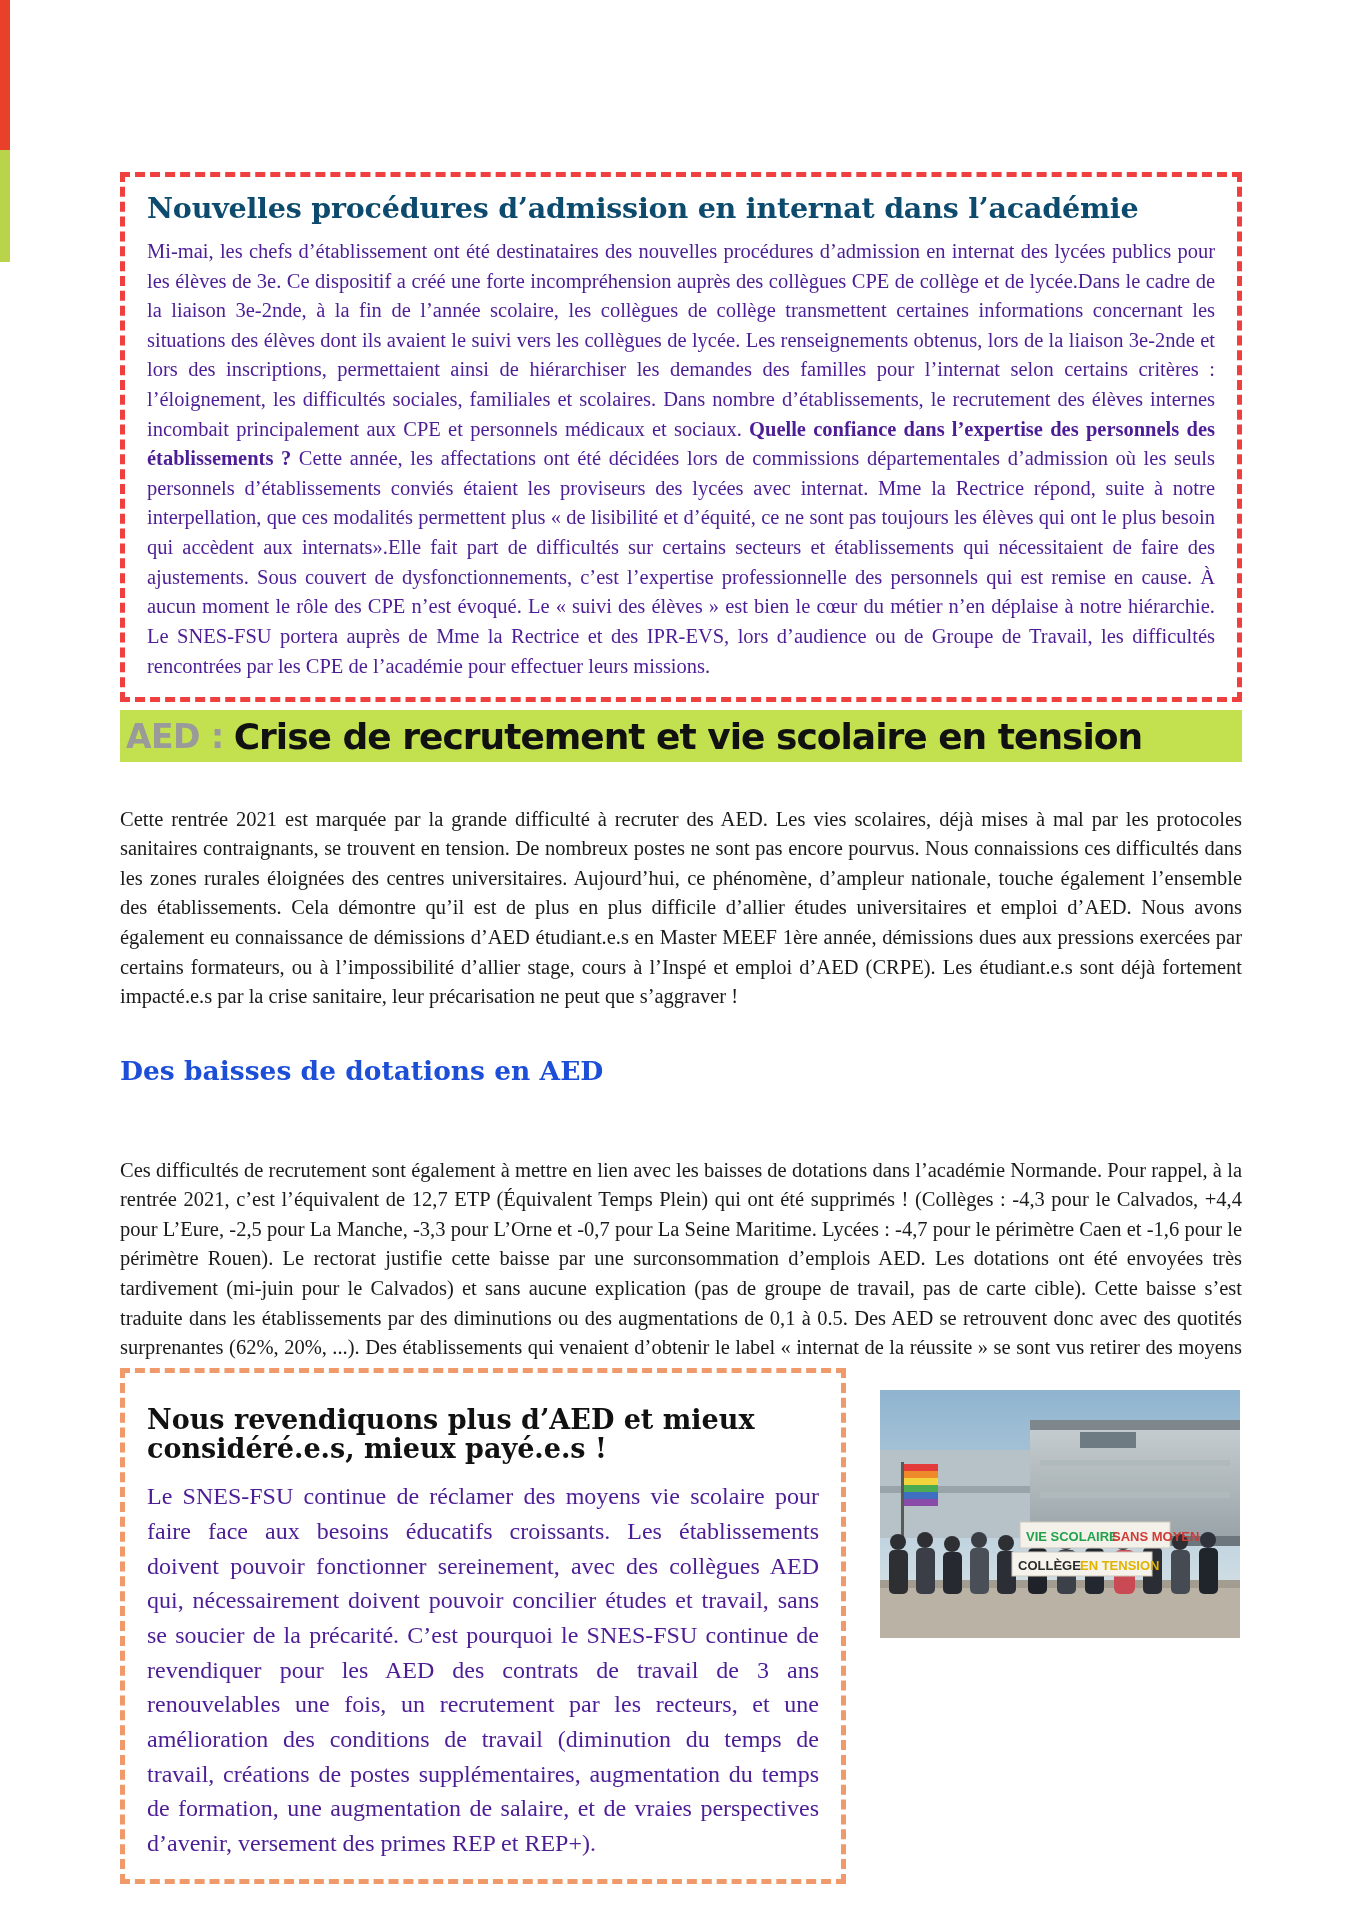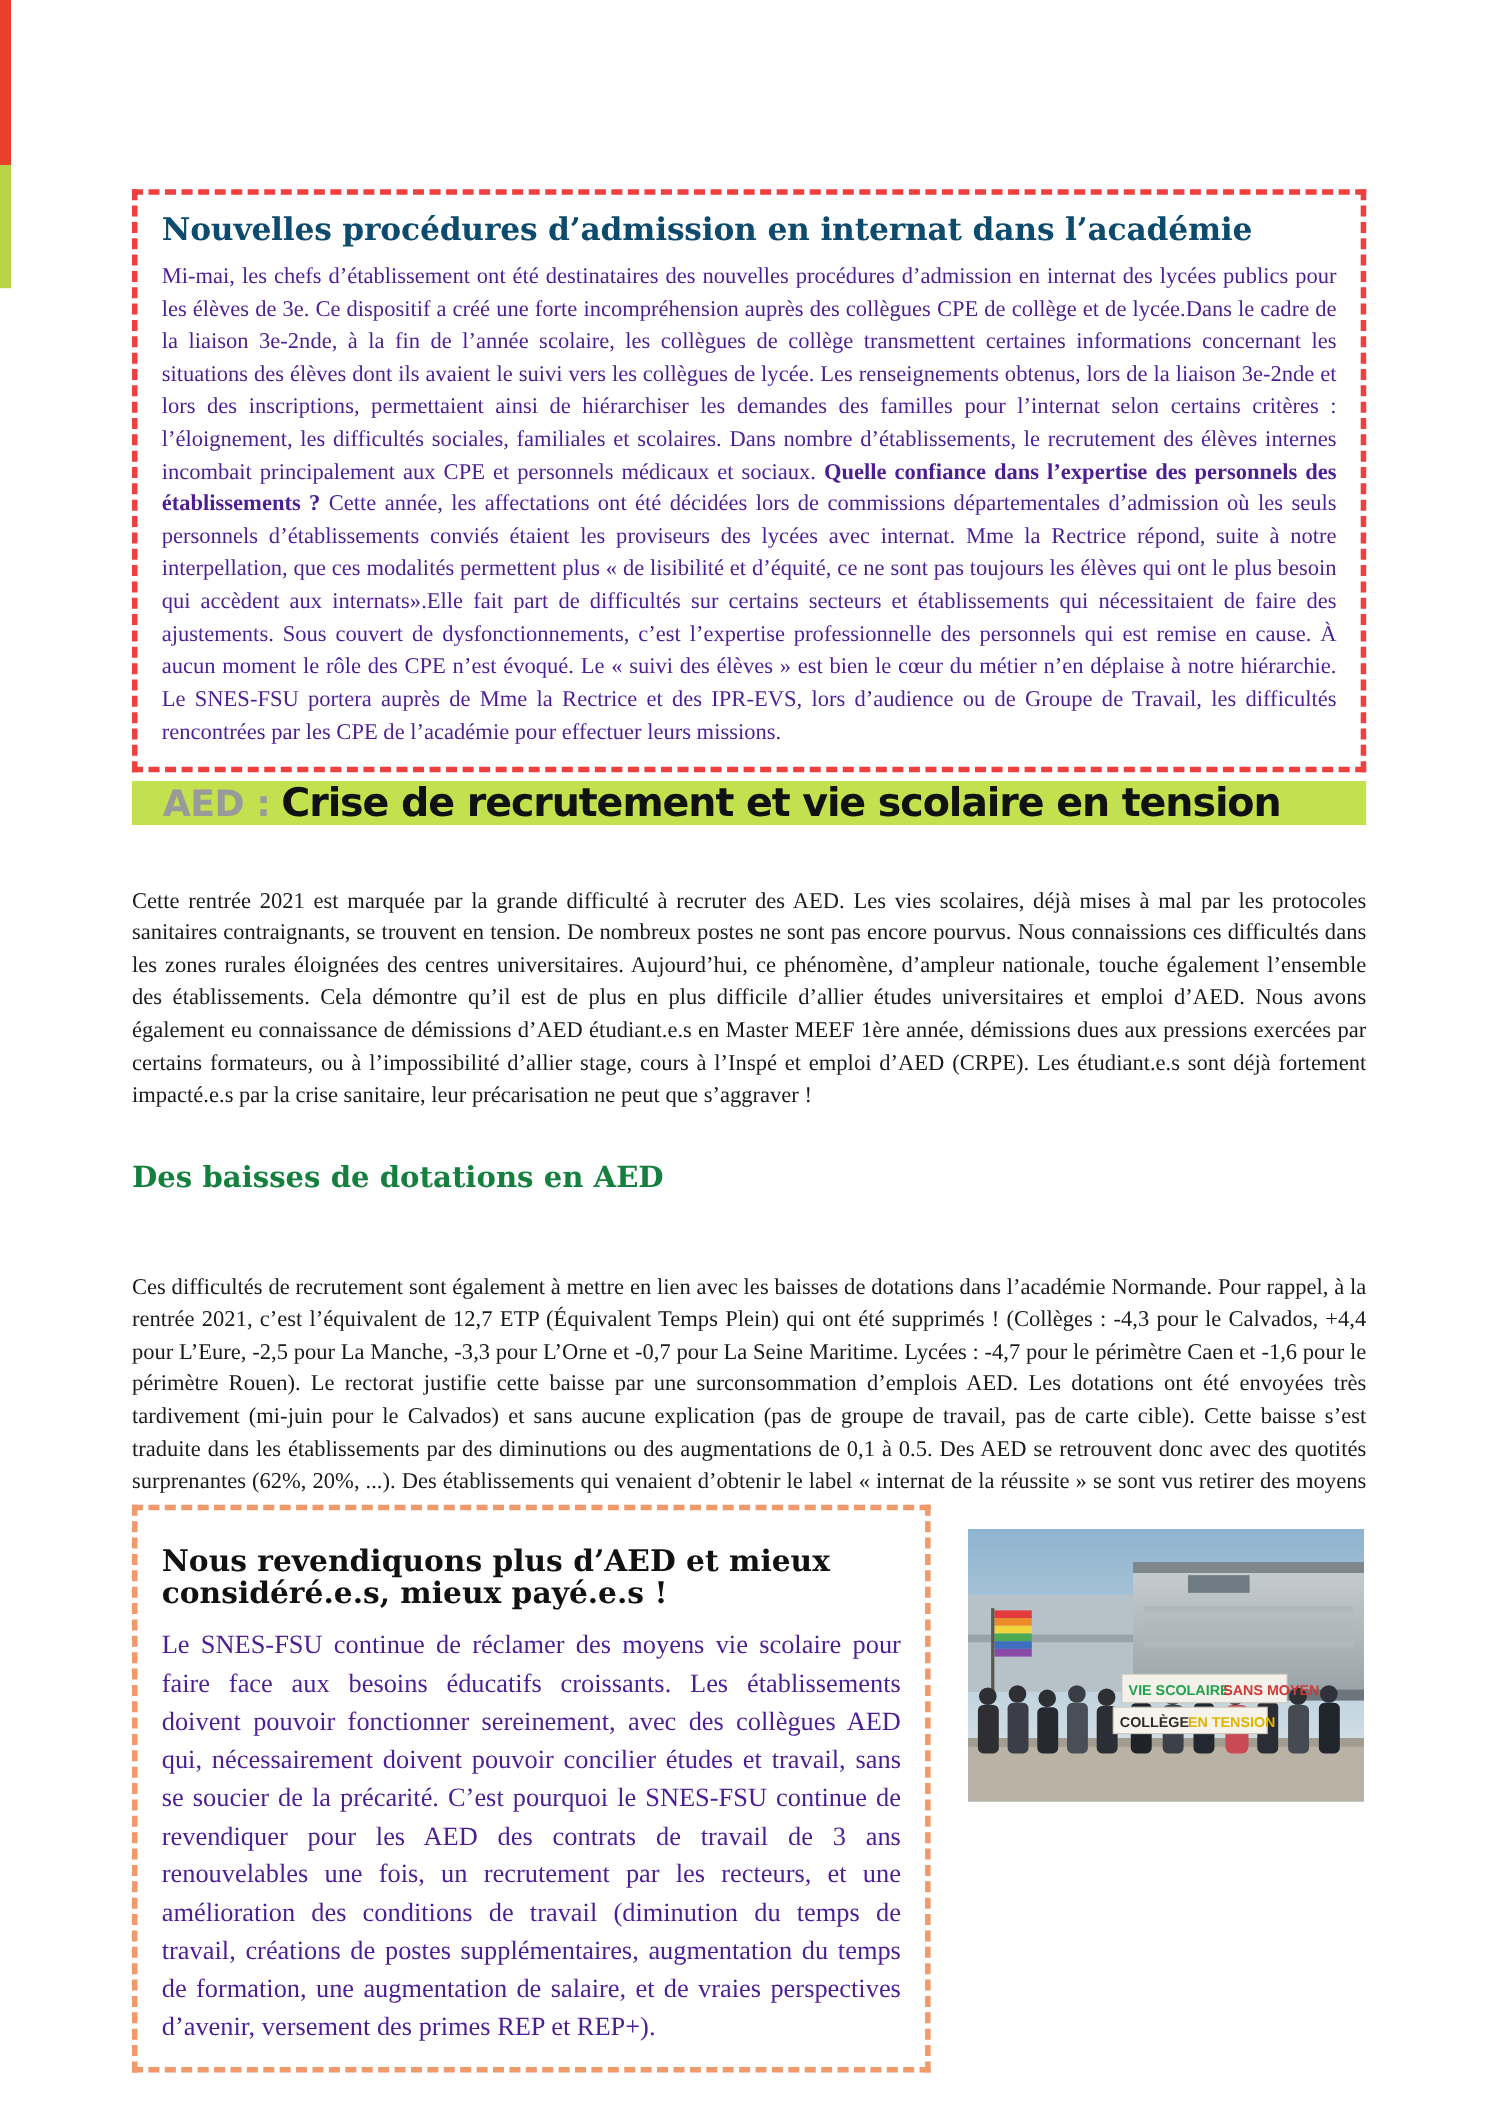--- a/index.html
+++ b/index.html
@@ -60,26 +60,26 @@
     hyphens: auto;
   }
   .body-text b { font-weight: bold; }
 
   
   .green-banner {
     position: absolute;
     left: 120px;
     top: 710px;
     width: 1122px;
-    height: 40px;
+    height: 52px;
     background: #c3e04e;
     display: flex;
     align-items: center;
     box-sizing: border-box;
-    padding-left: 28px;
+    padding-left: 6px;
   }
   .green-banner .aed {
     font-family: "DejaVu Sans", sans-serif;
     font-weight: bold;
     font-size: 33px;
     color: #9a9a9a;
     letter-spacing: -0.5px;
     margin-right: 10px;
   }
   .green-banner .bannertitle {
@@ -101,21 +101,21 @@
   }
   #para-aed-1 { top: 784px; }
   .sub-head {
     position: absolute;
     left: 120px;
     top: 1028px;
     width: 1122px;
     font-family: "DejaVu Serif", serif;
     font-weight: bold;
     font-size: 26.5px;
-    color: #15803d;
+    color: #1d4ed8;
   }
   #para-aed-2 { top: 1135px; }
 
   
   .box-dashed-orange {
     position: absolute;
     left: 120px;
     top: 1368px;
     width: 726px;
     box-sizing: border-box;

